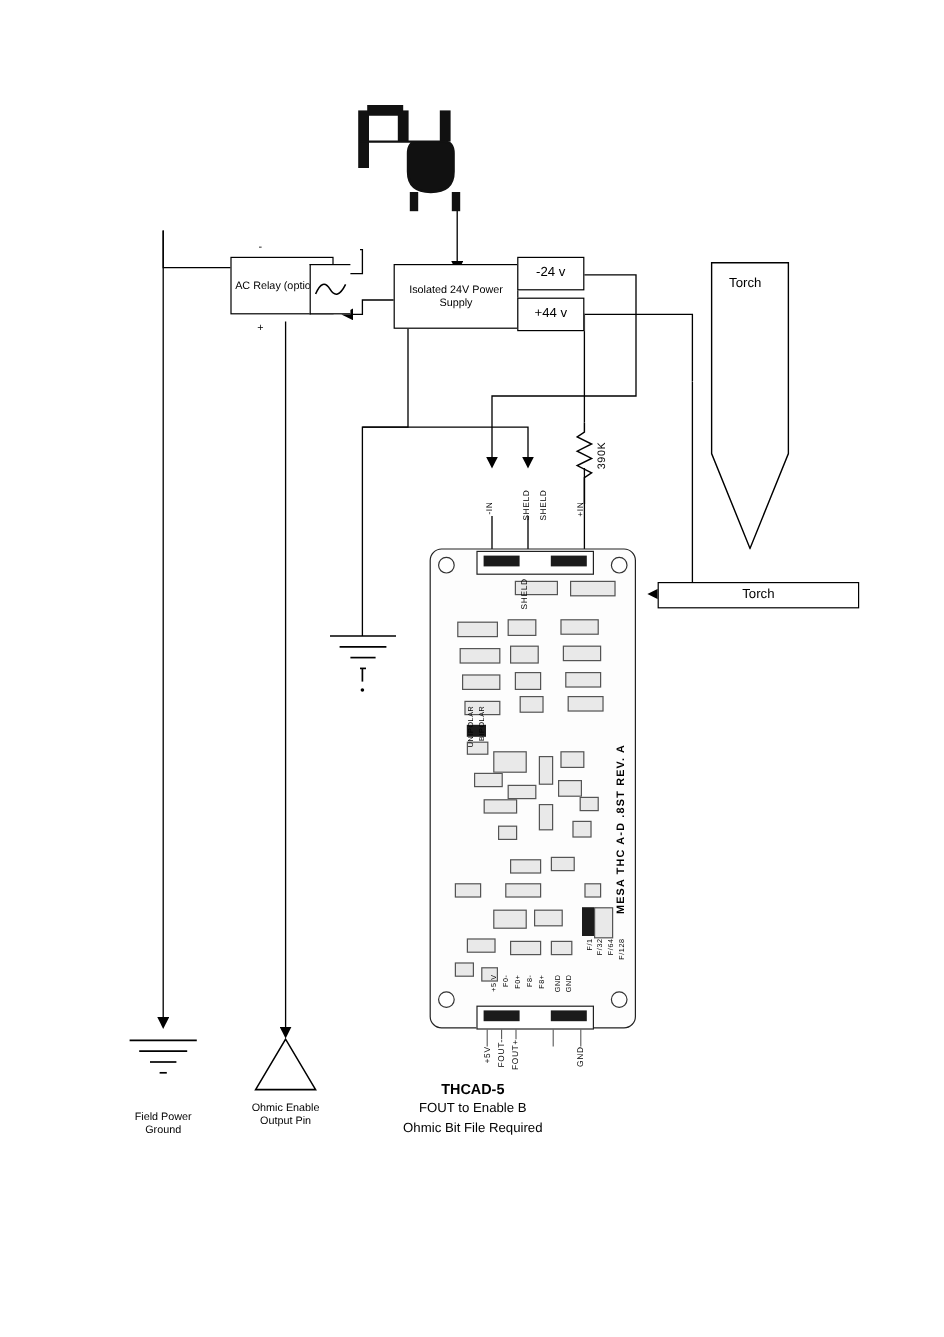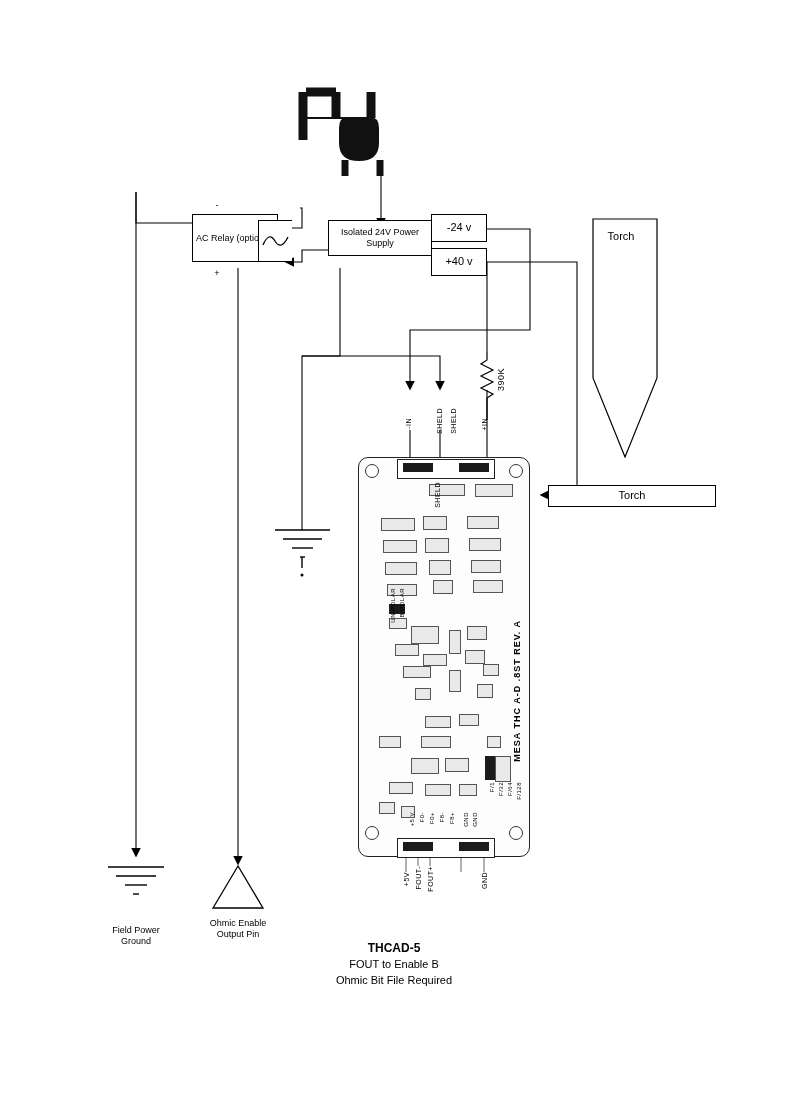--- a/index.html
+++ b/index.html
@@ -91,21 +91,21 @@
     transform: rotate(180deg);
     white-space: nowrap;
   }
   .caption {
     position: absolute;
     text-align: center;
     font-size: 11px;
     line-height: 1.45;
     width: 320px;
   }
-  .caption .title { font-weight: bold; font-size: 12px; margin-top: 40px; }
+  .caption .title { font-weight: bold; font-size: 12px; }
 </style>
 </head>
 <body>
 
 <div id="canvas">
 
   <svg class="overlay" viewBox="0 0 787 1114">
     <defs>
       <marker id="arrow" markerWidth="9" markerHeight="9" refX="4" refY="4.5" orient="auto">
         <path d="M0,0 L9,4.5 L0,9 z" fill="#000"></path>
@@ -185,30 +185,30 @@
   </div>
   <div class="lbl" style="left:207px; top:200px; width:20px;">-</div>
   <div class="lbl" style="left:207px; top:268px; width:20px;">+</div>
 
   <div class="box" style="left:258px; top:220px; width:34px; height:42px; border-right:none;">
     <svg width="30" height="20" viewBox="0 0 30 20">
       <path d="M2,14 Q8,0 14,10 Q20,20 27,6" stroke="#000" fill="none" stroke-width="1.3"></path>
     </svg>
   </div>
 
-  <div class="box" style="left:328px; top:220px; width:104px; height:36px;">
+  <div class="box" style="left:328px; top:220px; width:104px; height:54px;">
     <span>Isolated 24V Power
 Supply</span>
   </div>
 
   <div class="box" style="left:431px; top:214px; width:56px; height:28px; font-size:11px;">
     <span>-24 v</span>
   </div>
   <div class="box" style="left:431px; top:248px; width:56px; height:28px; font-size:11px;">
-    <span>+40 v</span>
+    <span>+44 v</span>
   </div>
 
   <div class="abs" style="left:592px; top:218px; width:66px; height:240px;">
     <svg width="66" height="240" viewBox="0 0 66 240">
       <path d="M1,1 L65,1 L65,160 L33,239 L1,160 Z" fill="#fff" stroke="#000" stroke-width="1.2"></path>
     </svg>
   </div>
   <div class="lbl" style="left:592px; top:230px; width:58px; font-size:11px;">Torch</div>
 
   <div class="box" style="left:548px; top:485px; width:168px; height:22px; font-size:11px;">

